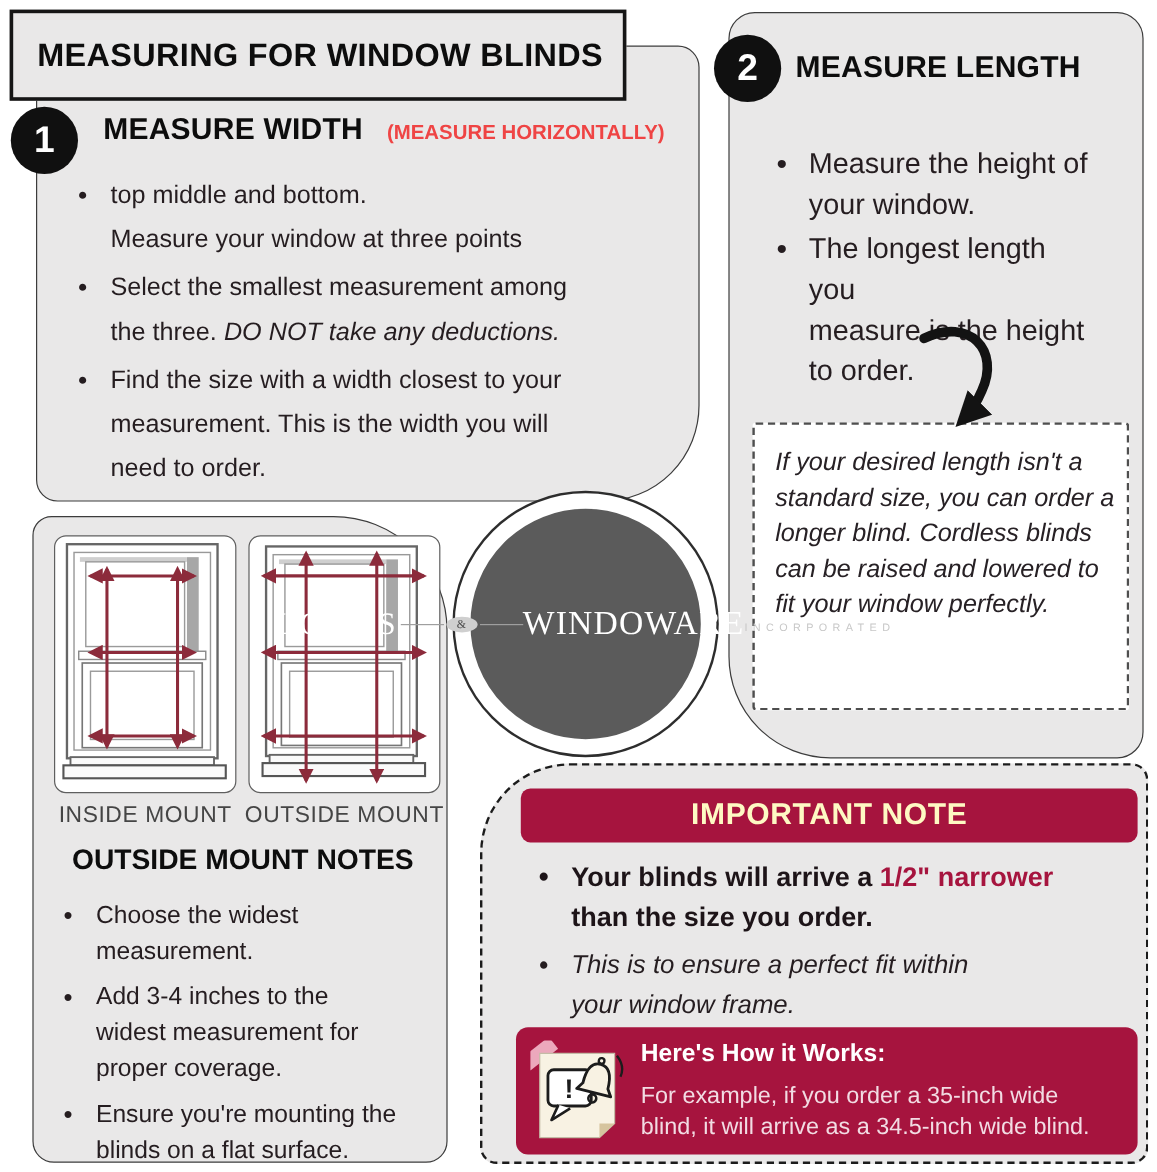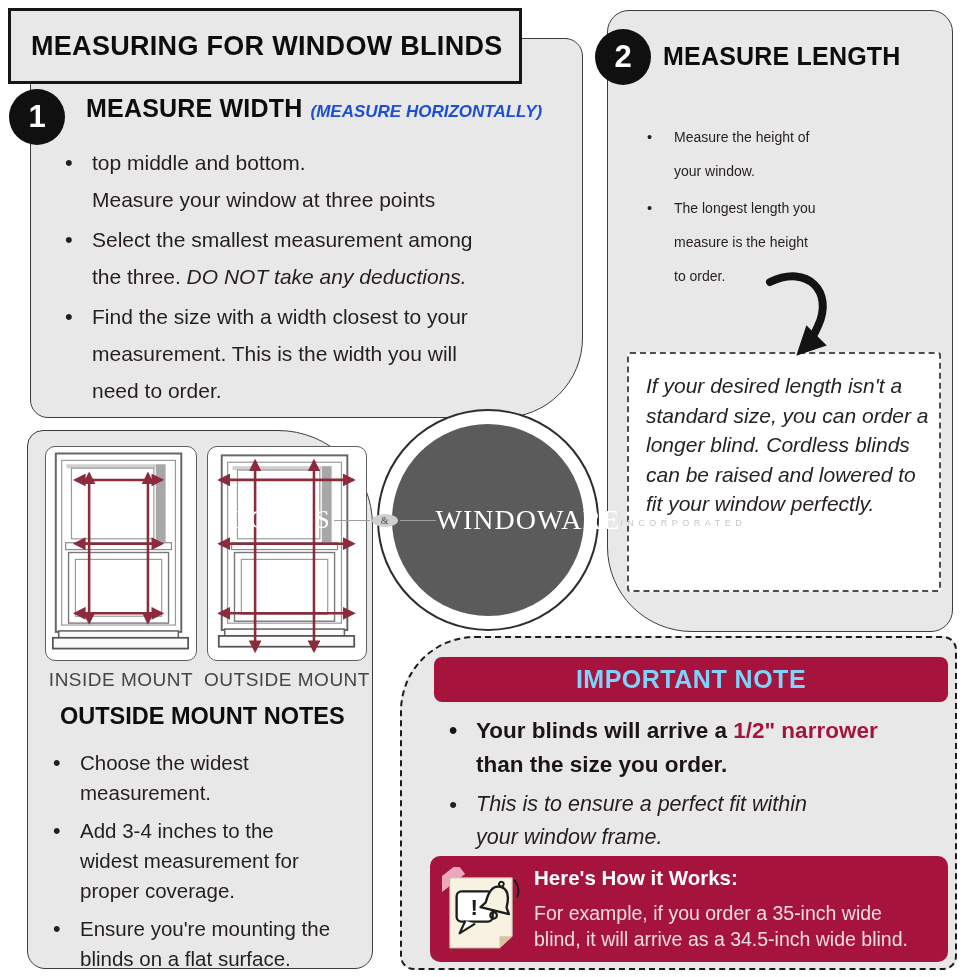--- a/index.html
+++ b/index.html
@@ -15,32 +15,32 @@
 
   
   .step1-box{left:30px;top:38px;width:553px;height:380px;border-radius:16px 18px 80px 18px;z-index:1;}
   .step2-box{left:607px;top:10px;width:346px;height:622px;border-radius:22px 22px 22px 85px;z-index:1;}
   .badge{position:absolute;width:56px;height:56px;border-radius:50%;background:#101010;color:#fff;
          display:flex;align-items:center;justify-content:center;font-size:31px;font-weight:800;z-index:6;}
   .badge1{left:9px;top:89px;}
   .badge2{left:595px;top:29px;}
   .s-head{position:absolute;display:flex;align-items:baseline;z-index:2;}
   .s-head h2{margin:0;font-size:25px;font-weight:800;color:#0d0d0d;letter-spacing:.2px;}
-  .s-head .sub{font-size:17px;font-weight:700;font-style:italic;margin-left:8px;color:#1d4ed8;}
+  .s-head .sub{font-size:17px;font-weight:700;margin-left:20px;color:#ef4444;}
   .s1-head{left:86px;top:94px;}
   .s2-head{left:663px;top:42px;}
 
   
   ul.blist{position:absolute;margin:0;padding:0;list-style:none;z-index:2;}
   ul.blist li{position:relative;padding-left:40px;}
   ul.blist li::before{content:"\2022";position:absolute;left:13px;top:0;font-size:1.05em;}
   .ln{display:block;}
   .s1-list{left:52px;top:144px;width:500px;font-size:21px;line-height:37px;}
   .s1-list li{margin-bottom:3px;}
-  .s2-list{left:634px;top:120px;width:280px;font-size:14px;line-height:34px;}
+  .s2-list{left:634px;top:120px;width:280px;font-size:24px;line-height:34px;}
   .s2-list li{margin-bottom:3px;}
   em.it{font-style:italic;}
 
   
   .s2-arrow{position:absolute;left:760px;top:264px;z-index:3;}
 
   
   .s2-note{position:absolute;left:627px;top:352px;width:314px;height:240px;background:#fff;
            border:2px dashed #4e4e4e;border-radius:3px;box-sizing:border-box;
            padding:17px 10px 0 17px;font-style:italic;font-size:21px;line-height:29.5px;
@@ -73,21 +73,21 @@
             display:flex;align-items:center;justify-content:center;margin:0 2px;}
   .logo-l2{font-size:28px;letter-spacing:1px;}
   .logo-l3{font-size:9px;letter-spacing:4.5px;color:#c7c7c7;margin-top:5px;
            font-family:"Liberation Sans","DejaVu Sans",sans-serif;}
 
   
   .important-box{left:400px;top:636px;width:557px;height:334px;border:2.6px dashed #1b1b1b;
                  border-radius:75px 14px 14px 14px;z-index:1;}
   .imp-header{position:absolute;left:434px;top:657px;width:514px;height:45px;background:#A6143E;
               border-radius:8px;display:flex;align-items:center;justify-content:center;z-index:2;}
-  .imp-header h2{margin:8px;color:#7dd3fc;font-size:25px;font-weight:800;letter-spacing:.5px;}
+  .imp-header h2{margin:8px;color:#fef9c3;font-size:25px;font-weight:800;letter-spacing:.5px;}
   .imp-list{left:436px;top:714px;width:500px;font-size:22.5px;z-index:2;}
   .imp-b1{font-weight:800;line-height:34px;color:#1d1418;}
   .imp-b2{font-style:italic;font-weight:400;font-size:21.5px;line-height:33px;margin-top:6px;}
   .hl{color:#A6143E;}
 
   .how-box{position:absolute;left:430px;top:856px;width:518px;height:106px;background:#A6143E;
            border-radius:10px;display:flex;align-items:center;padding:0 12px;box-sizing:border-box;
            z-index:3;}
   .how-icon{flex:0 0 auto;margin-right:14px;}
   .how-title{color:#fff;font-size:20.5px;font-weight:800;margin-bottom:10px;}

